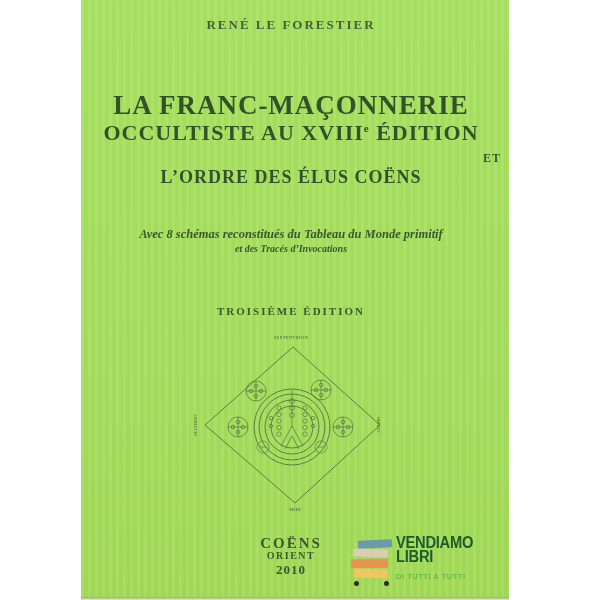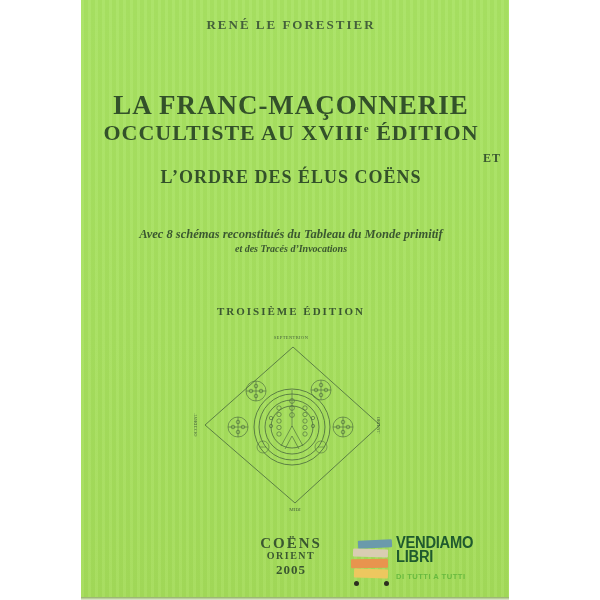--- a/index.html
+++ b/index.html
@@ -155,21 +155,21 @@
     <g fill="#45633c" stroke="none" font-family="Liberation Serif, serif" font-size="4.5" text-anchor="middle">
       <text x="291" y="339" letter-spacing="0.4">SEPTENTRION</text>
       <text x="295" y="511" font-size="5">MIDI</text>
       <text x="196" y="426" transform="rotate(-90 196 425)">OCCIDENT</text>
       <text x="378" y="426" transform="rotate(90 378 425)">ORIENT</text>
     </g>
   </svg>
 
   <div class="ctext arche">COËNS</div>
   <div class="ctext milano">ORIENT</div>
-  <div class="ctext year">2005</div>
+  <div class="ctext year">2010</div>
 
   <div class="logo">
     <span class="book book1"></span>
     <span class="book book2"></span>
     <span class="book book3"></span>
     <span class="book book4"></span>
     <span class="wheel l"></span>
     <span class="wheel r"></span>
     <div class="logo-text">
       <div>VENDIAMO</div>

